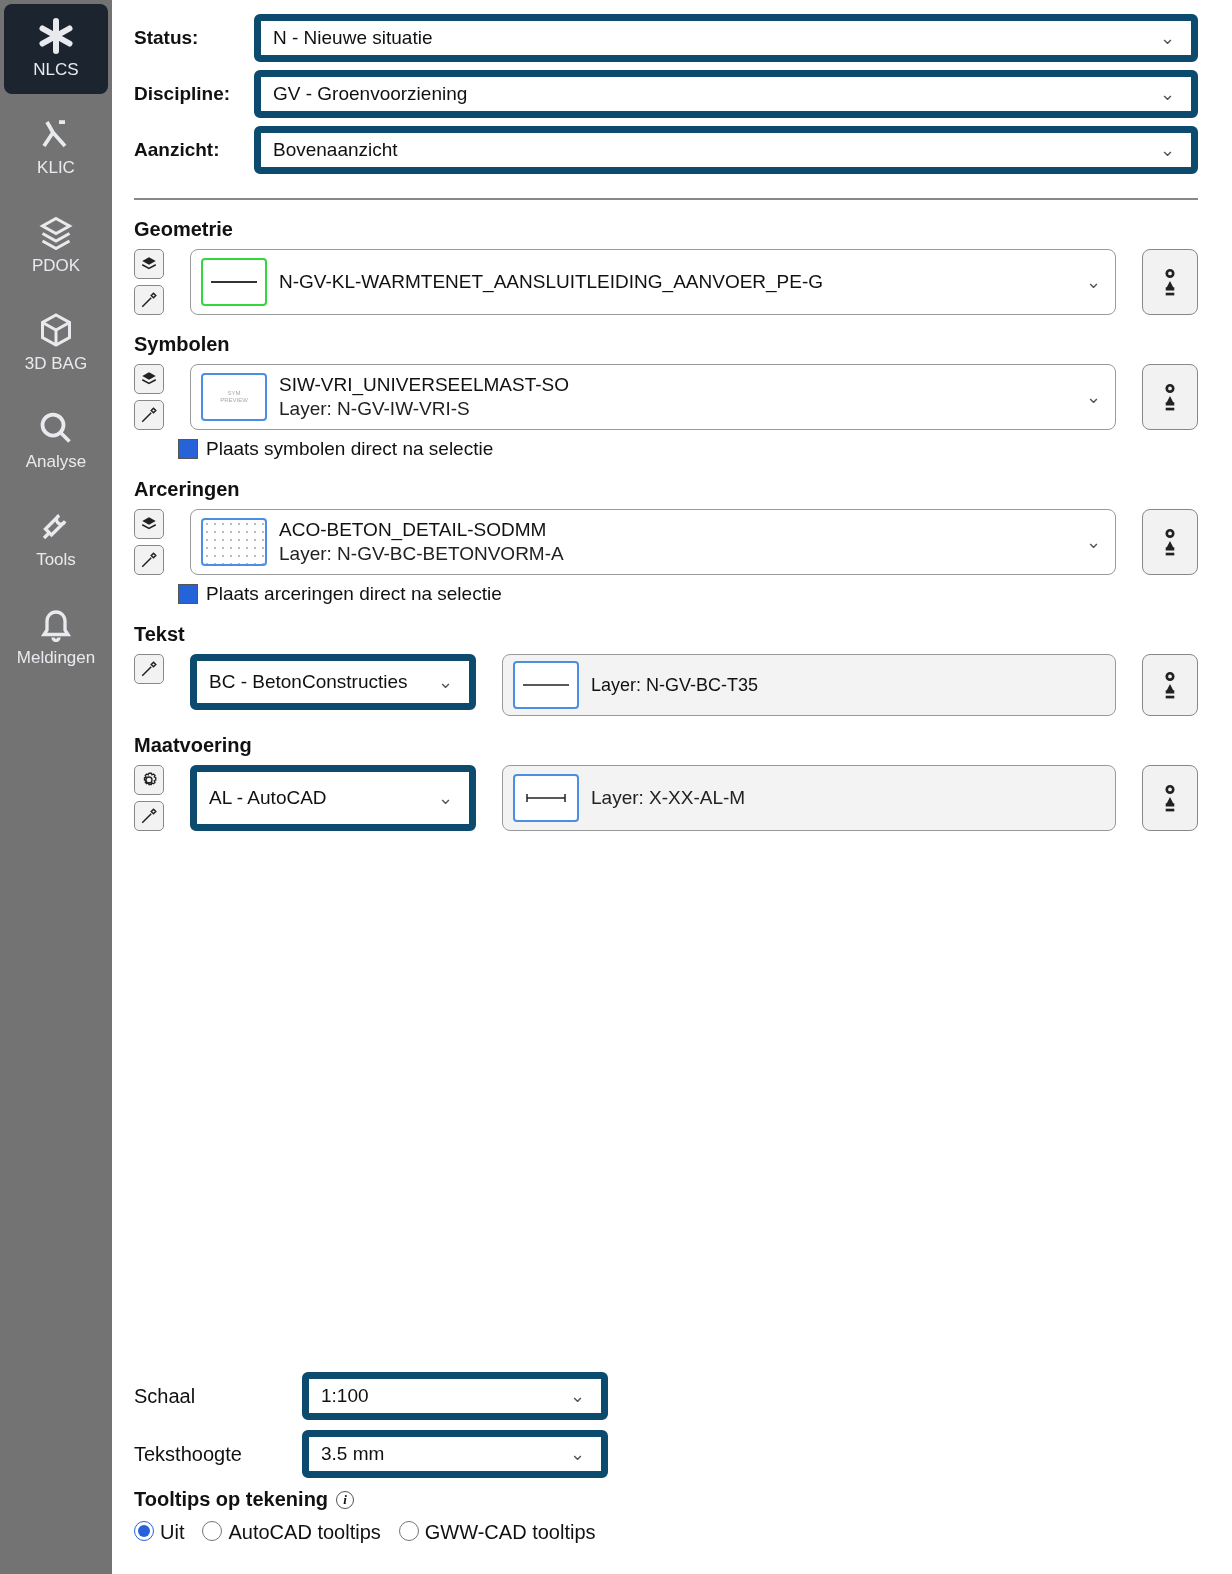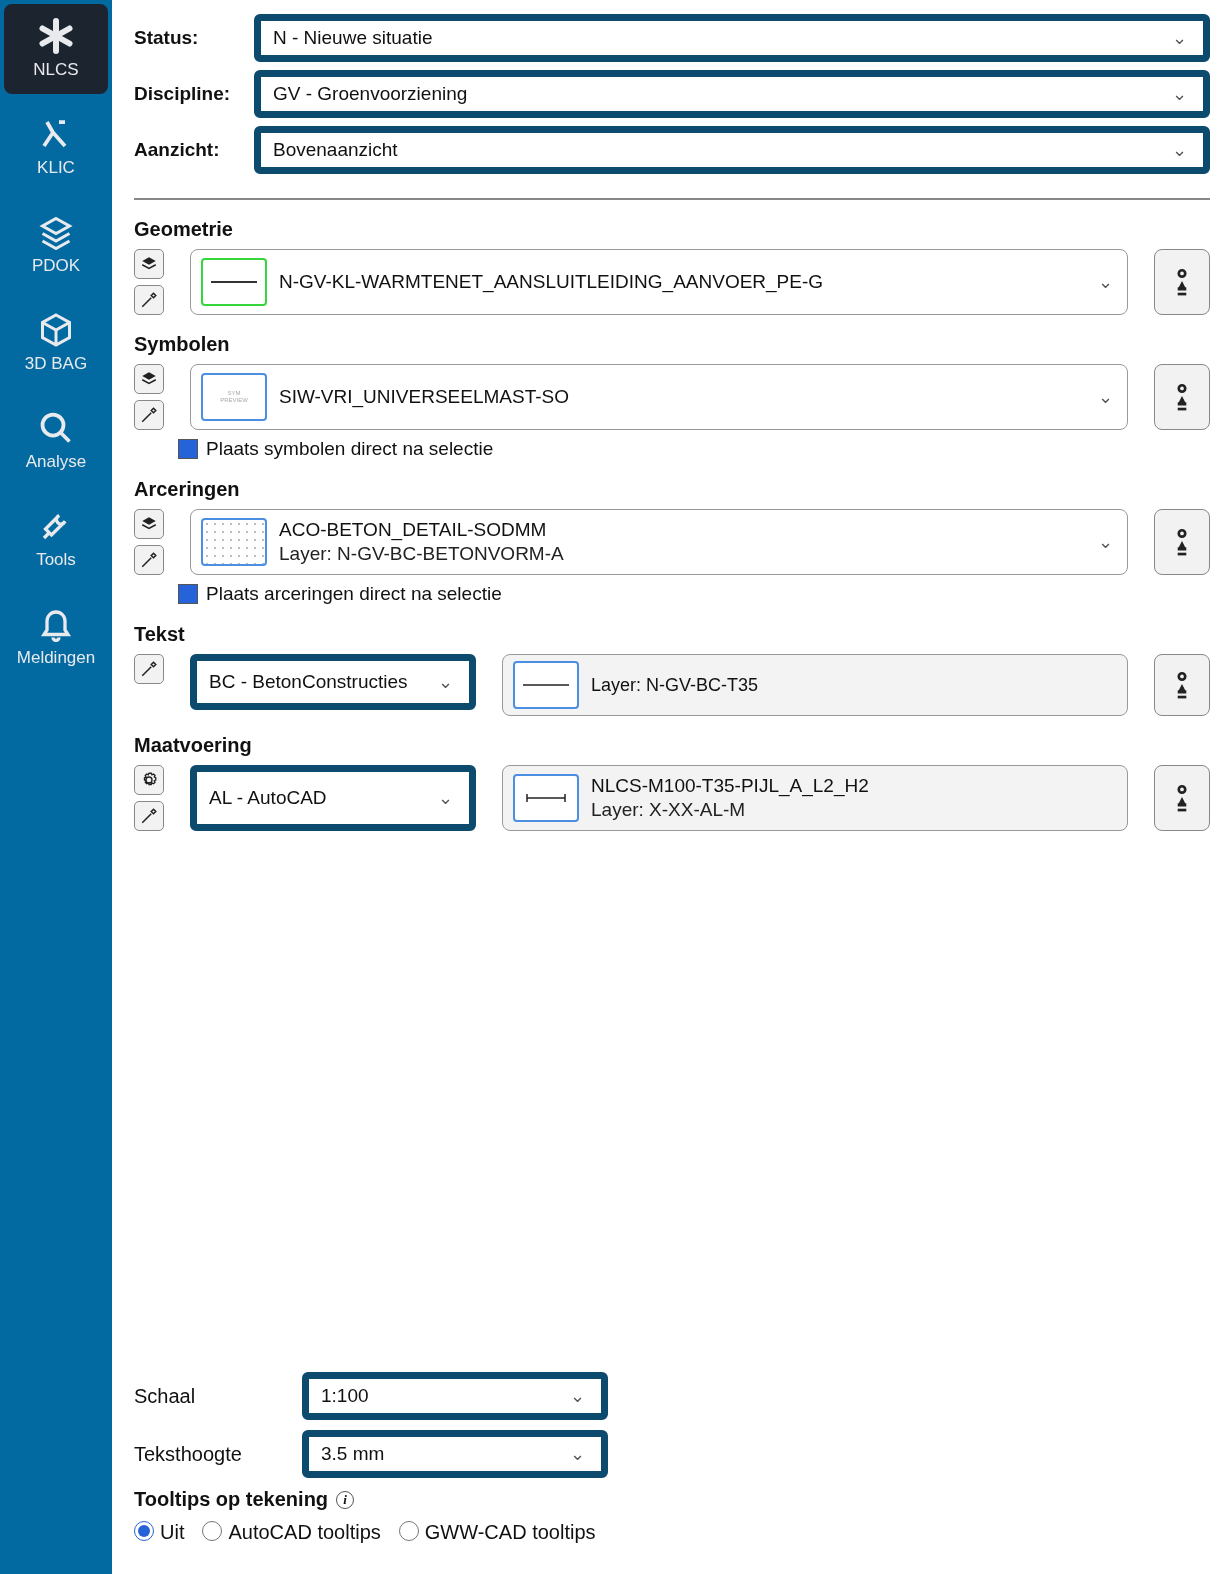--- a/index.html
+++ b/index.html
@@ -7,21 +7,21 @@
   font-family: Arial, Helvetica, sans-serif;
   font-size: 18px;
   color: #111;
   display: flex;
   width: 1232px;
   height: 1574px;
   background: #fff;
 }
 .sidebar {
   width: 112px;
-  background: #0369a1;
+  background: #737373;
   display: flex;
   flex-direction: column;
   flex-shrink: 0;
 }
 .sidebar-item {
   display: flex;
   flex-direction: column;
   align-items: center;
   justify-content: center;
   padding: 14px 4px;
@@ -38,21 +38,21 @@
   font-size: 30px;
   margin-bottom: 6px;
   display: flex;
   align-items: center;
   justify-content: center;
   width: 36px;
   height: 36px;
 }
 .main {
   flex: 1;
-  padding: 14px 22px 30px 22px;
+  padding: 14px 34px 30px 22px;
   display: flex;
   flex-direction: column;
 }
 .top-form { margin-bottom: 10px; }
 .form-row {
   display: flex;
   align-items: center;
   margin-bottom: 8px;
   gap: 12px;
 }
@@ -365,20 +365,21 @@
         <div class="mini-btn">
           <svg viewBox="0 0 24 24" fill="none" stroke="#222" stroke-width="2">
               <path d="M18 3l3 3-3 3-3-3 3-3zM15 9L5 19l-2 2 2-2 10-10"></path>
             </svg>
         </div>
       </div>
       <div class="big-select">
         <div class="thumb">SYM<br>PREVIEW</div>
         <div class="sel-text">
           <span class="line1">SIW-VRI_UNIVERSEELMAST-SO</span>
+          <span class="line2">Layer: N-GV-IW-VRI-S</span>
         </div>
         <span class="chev">⌄</span>
       </div>
       <div class="action-btn">
         <svg viewBox="0 0 24 28" fill="#222">
             <circle cx="12" cy="6" r="3" fill="none" stroke="#222" stroke-width="2.5"></circle>
             <path d="M12 9v4l-3 6h-1v3h8v-3h-1l-3-6"></path>
             <rect x="8" y="24" width="8" height="2.5"></rect>
           </svg>
       </div>
@@ -479,21 +480,20 @@
         <span class="chev">⌄</span>
       </div>
       <div class="layer-box">
         <div class="thumb">
             <svg width="46" height="20">
               <line x1="4" y1="10" x2="42" y2="10" stroke="#222" stroke-width="1.5"></line>
               <path d="M4 6v8M42 6v8" stroke="#222" stroke-width="1.5"></path>
             </svg>
           </div>
         <div class="sel-text">
-          <span class="line1">NLCS-M100-T35-PIJL_A_L2_H2</span>
           <span class="line2">Layer: X-XX-AL-M</span>
         </div>
       </div>
       <div class="action-btn">
         <svg viewBox="0 0 24 28" fill="#222">
             <circle cx="12" cy="6" r="3" fill="none" stroke="#222" stroke-width="2.5"></circle>
             <path d="M12 9v4l-3 6h-1v3h8v-3h-1l-3-6"></path>
             <rect x="8" y="24" width="8" height="2.5"></rect>
           </svg>
       </div>

